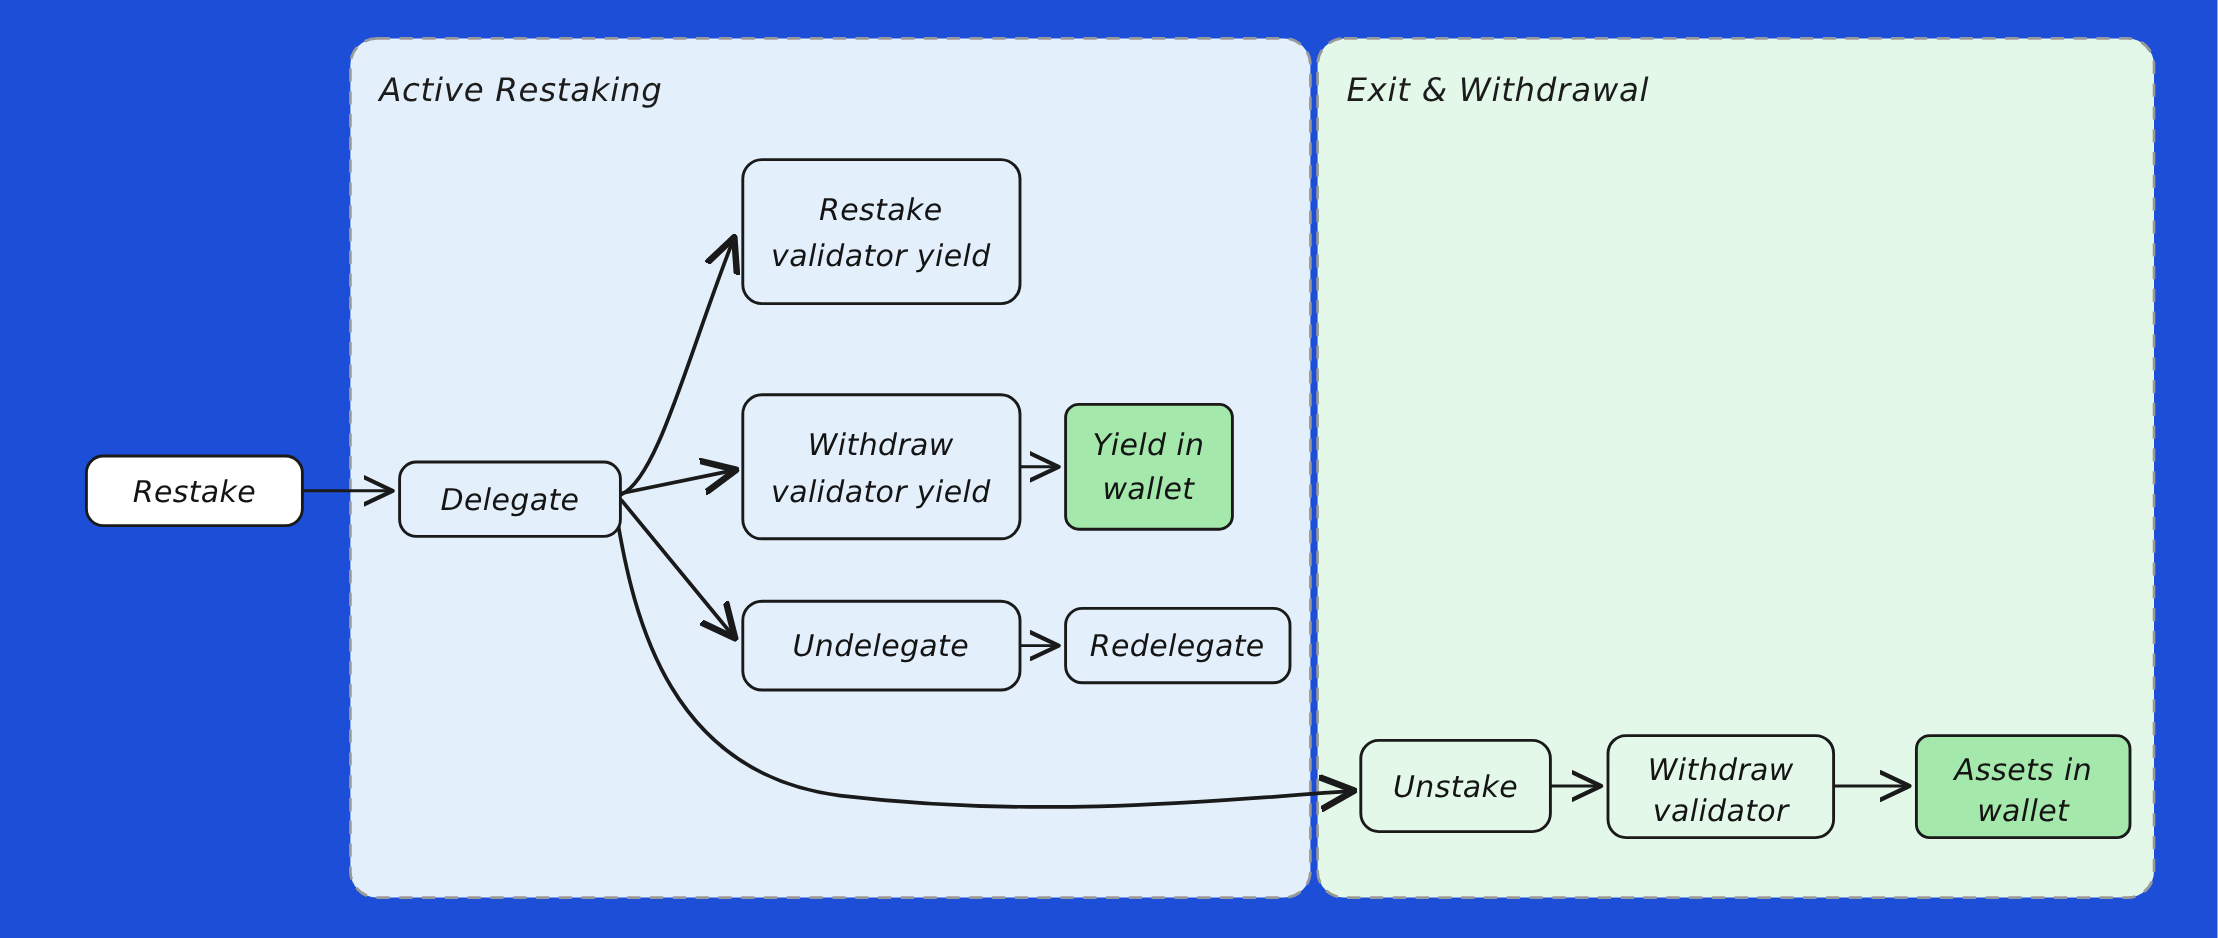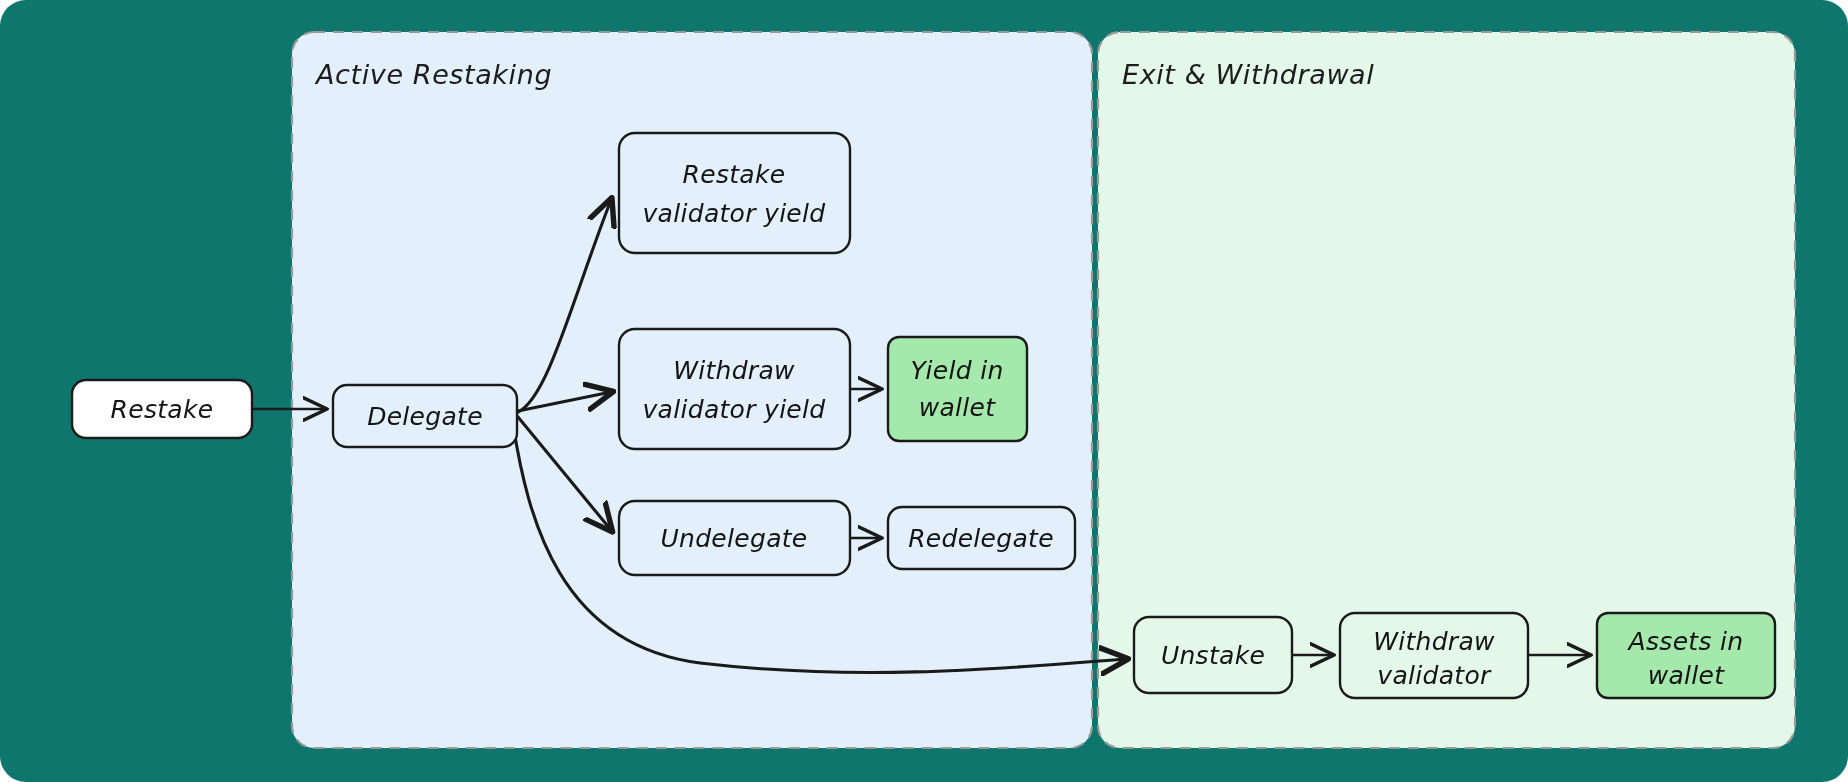--- a/index.html
+++ b/index.html
@@ -4,24 +4,23 @@
 <style>
   html, body {
     margin: 0;
     padding: 0;
     background: #ffffff;
   }
   #canvas {
     position: relative;
     width: 1848px;
     height: 782px;
-    background: #0f766e;
+    background: #1d4ed8;
     font-family: "DejaVu Sans", sans-serif;
     overflow: hidden;
-    border-radius: 26px;
   }
   svg#diagram {
     position: absolute;
     inset: 0;
     width: 1848px;
     height: 782px;
   }
   .subgraph-rect {
     stroke: #999999;
     stroke-width: 2.2;

